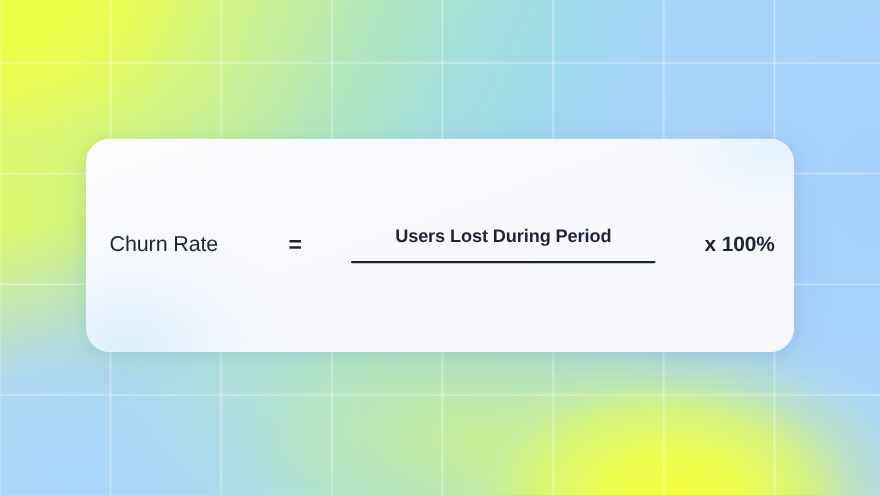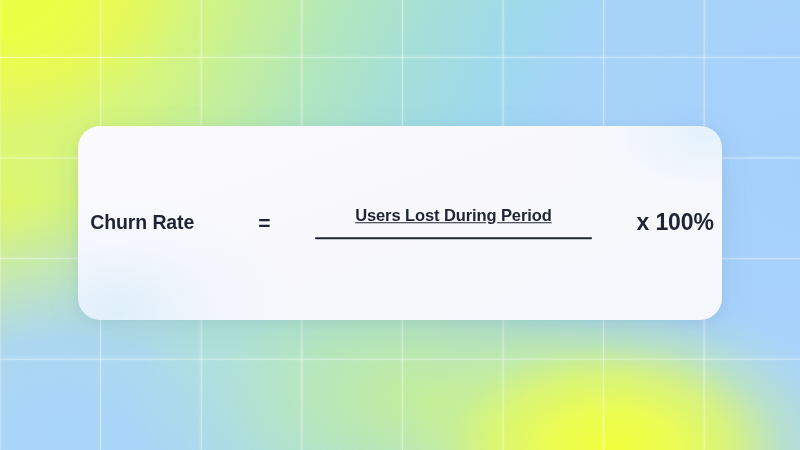--- a/index.html
+++ b/index.html
@@ -128,21 +128,21 @@
   }
 
   .term {
     color:#1e2433;
     white-space:nowrap;
     letter-spacing:-0.1px;
   }
 
   #term-churn-rate {
     font-size:19.5px;
-    font-weight:700;
+    font-weight:400;
     margin-right:64px;
     margin-left:4px;
   }
 
   #term-equals {
     font-size:21px;
     font-weight:700;
     margin-right:40px;
   }
 
@@ -155,34 +155,33 @@
   }
 
   #fraction-numerator,
   #fraction-denominator {
     font-size:16.5px;
     font-weight:600;
     color:#1e2433;
     white-space:nowrap;
     line-height:1;
     letter-spacing:-0.1px;
-    text-decoration:underline;
   }
   #fraction-numerator { margin-bottom:13px; }
   #fraction-denominator { margin-top:14px; }
 
   #fraction-bar {
     width:277px;
     height:2px;
     background:#1e2433;
     border-radius:1px;
   }
 
   #term-multiplier {
-    font-size:23px;
+    font-size:19px;
     font-weight:700;
     margin-left:40px;
   }
 </style>
 </head>
 <body>
 
 <div id="stage">
 
   <div class="bg-layer bg-base"></div>

